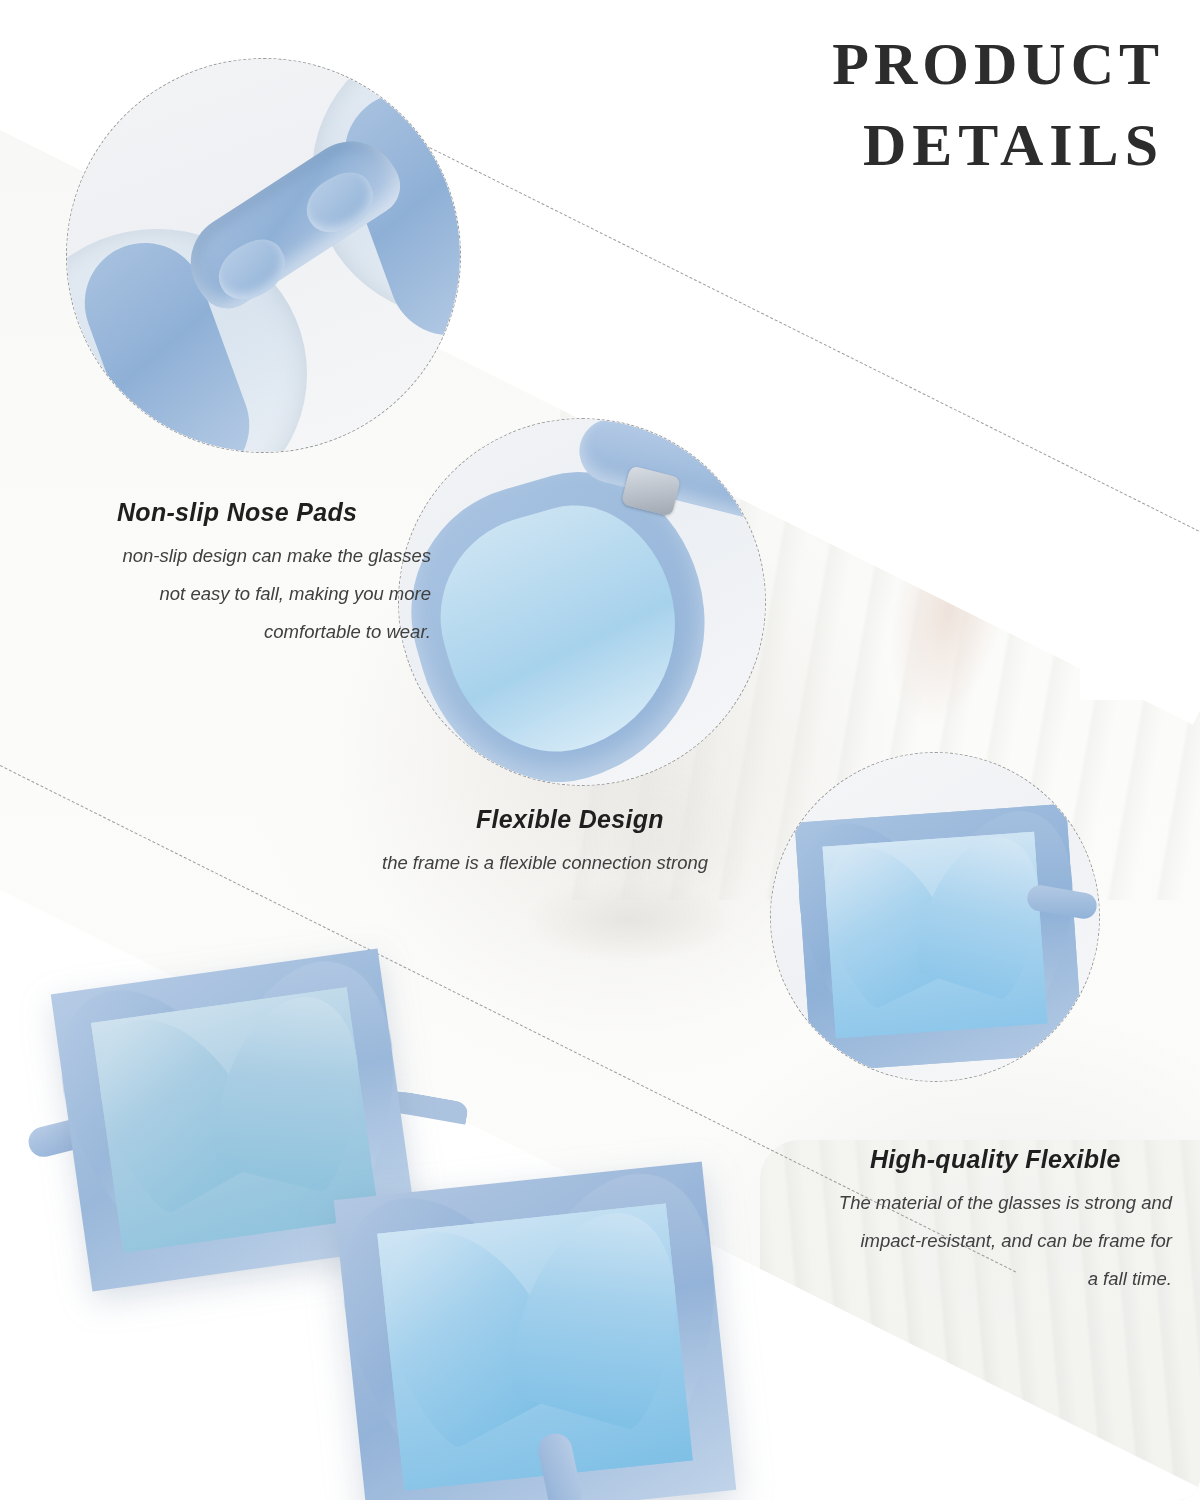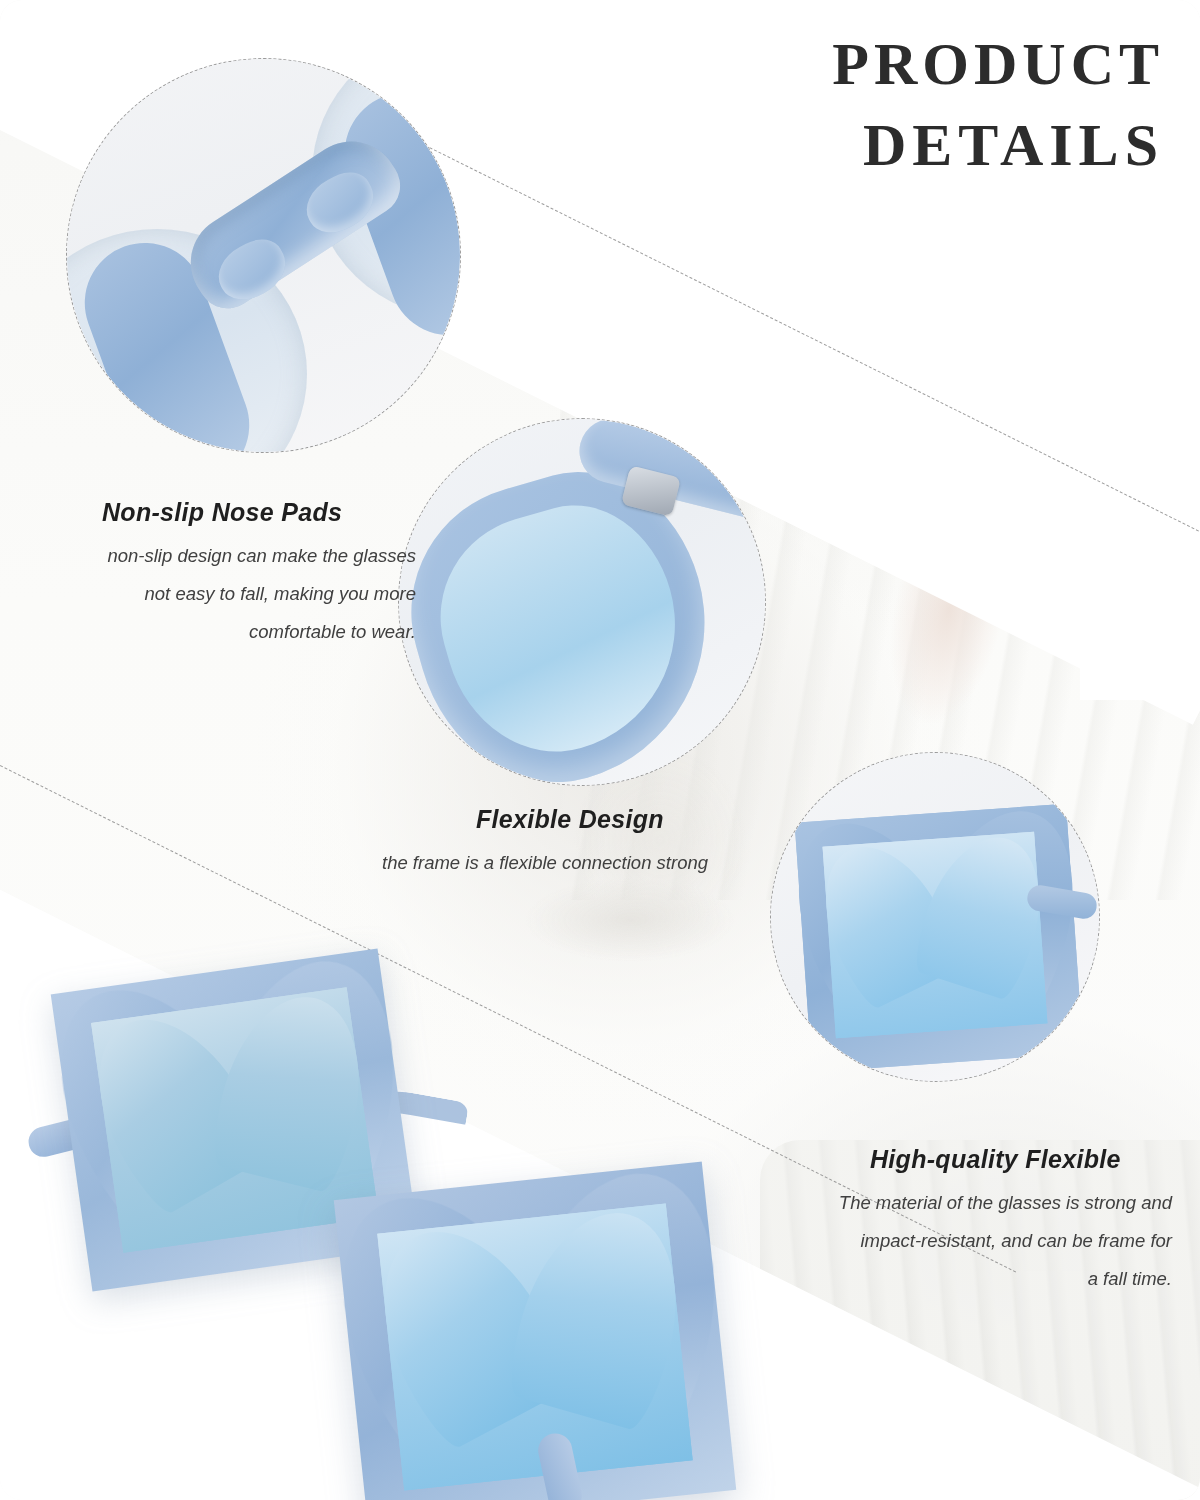--- a/index.html
+++ b/index.html
@@ -348,21 +348,21 @@
   }
   .caption p {
     font-family: "Liberation Sans", sans-serif;
     font-style: italic;
     font-size: 18.5px;
     line-height: 2.05;
     color: #404040;
     margin: 0;
   }
 
-  #cap-nosepads { left: 26px; top: 498px; width: 390px; text-align: right; }
+  #cap-nosepads { left: 41px; top: 498px; width: 390px; text-align: right; }
   #cap-nosepads .head { text-align: left; padding-left: 76px; }
 
   #cap-flexible { left: 308px; top: 805px; width: 400px; text-align: right; }
   #cap-flexible .head { text-align: left; padding-left: 168px; }
 
   #cap-material { left: 760px; top: 1145px; width: 412px; text-align: right; }
   #cap-material .head { text-align: left; padding-left: 110px; }
 </style>
 </head>
 <body>

